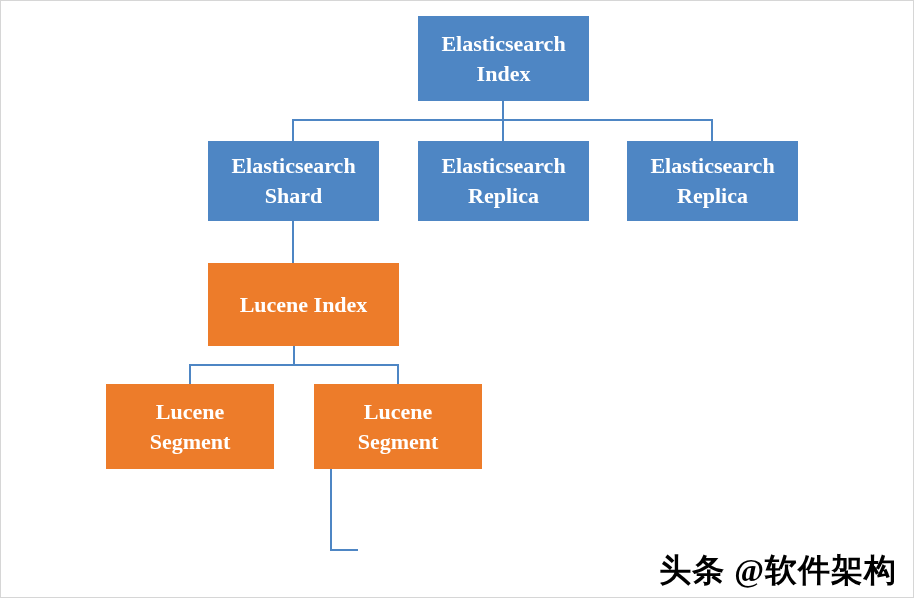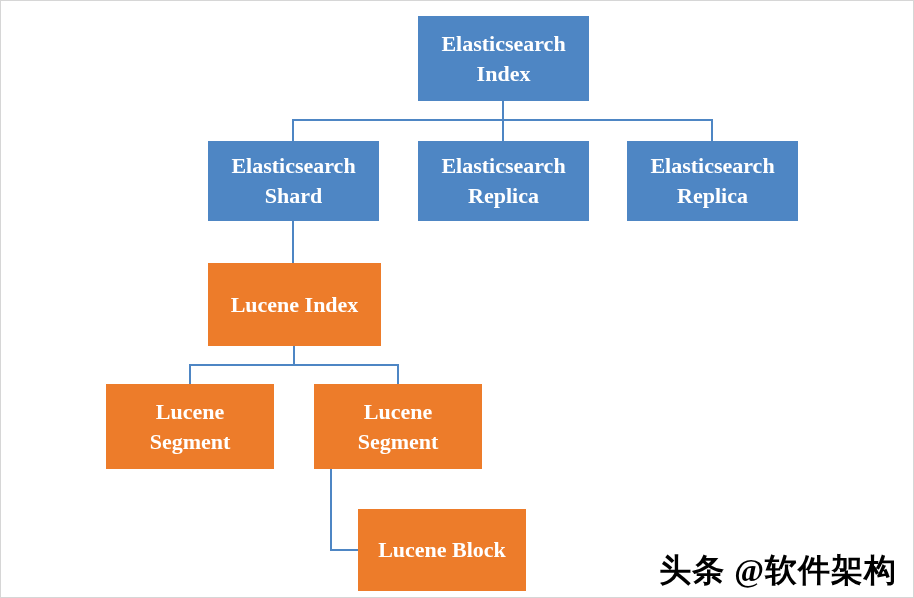--- a/index.html
+++ b/index.html
@@ -26,21 +26,21 @@
     white-space: pre-line;
   }
   .node.blue   { background: #4e86c4; }
   .node.orange { background: #ed7c2a; }
 
   
   .n-es-index     { left: 417px; top: 15px;  width: 171px; height: 85px; }
   .n-es-shard     { left: 207px; top: 140px; width: 171px; height: 80px; }
   .n-es-replica1  { left: 417px; top: 140px; width: 171px; height: 80px; }
   .n-es-replica2  { left: 626px; top: 140px; width: 171px; height: 80px; }
-  .n-lucene-index { left: 207px; top: 262px; width: 173px; height: 83px; }
+  .n-lucene-index { left: 207px; top: 262px; width: 191px; height: 83px; }
   .n-lucene-seg1  { left: 105px; top: 383px; width: 168px; height: 85px; }
   .n-lucene-seg2  { left: 313px; top: 383px; width: 168px; height: 85px; }
   .n-lucene-block { left: 357px; top: 508px; width: 168px; height: 82px; }
 
   .line { position: absolute; background: #4e86c4; }
   
   .c1  { left: 501px; top: 100px; width: 2px;   height: 20px; }
   .c2  { left: 291px; top: 118px; width: 421px; height: 2px;  }
   .c3a { left: 291px; top: 118px; width: 2px;   height: 22px; }
   .c3b { left: 501px; top: 118px; width: 2px;   height: 22px; }
@@ -98,17 +98,16 @@
 Replica</div>
 
   <div class="node orange n-lucene-index">Lucene Index</div>
 
   <div class="node orange n-lucene-seg1">Lucene
 Segment</div>
 
   <div class="node orange n-lucene-seg2">Lucene
 Segment</div>
 
-  <div class="node orange n-lucene-block">Lucene Block</div>
 
   <div class="watermark">头条 @软件架构</div>
 
 </div>
 
 </body></html>

